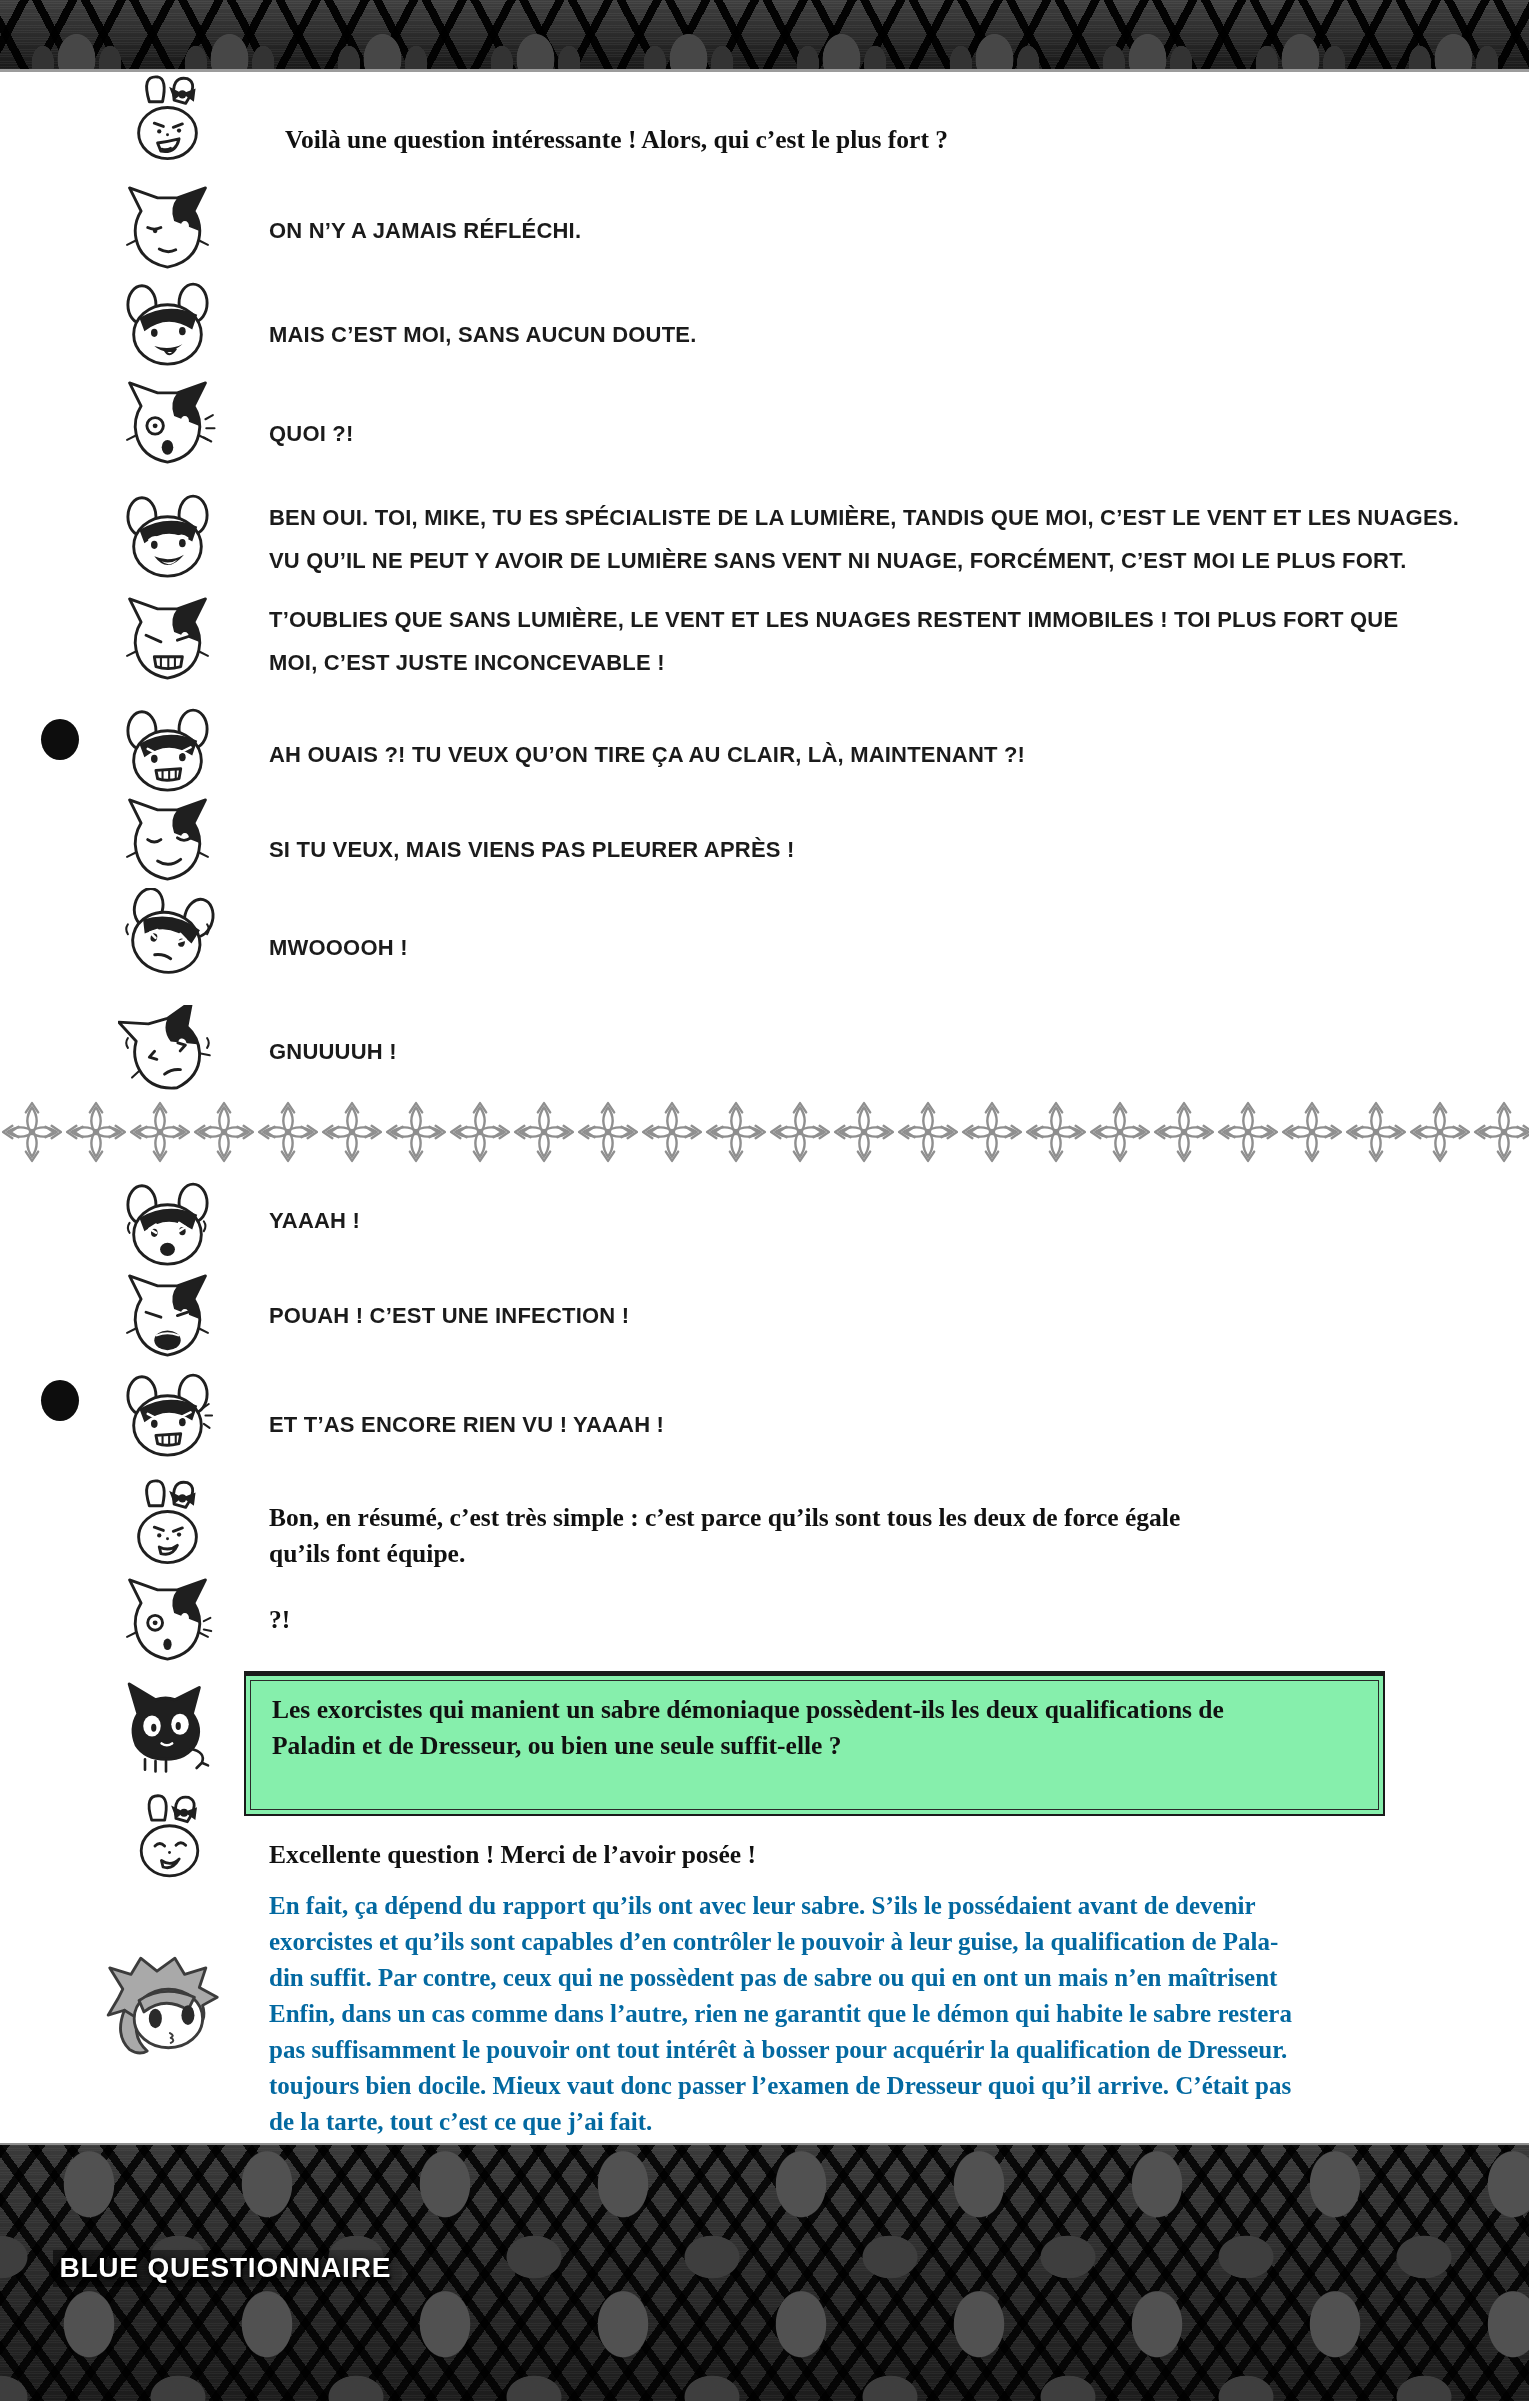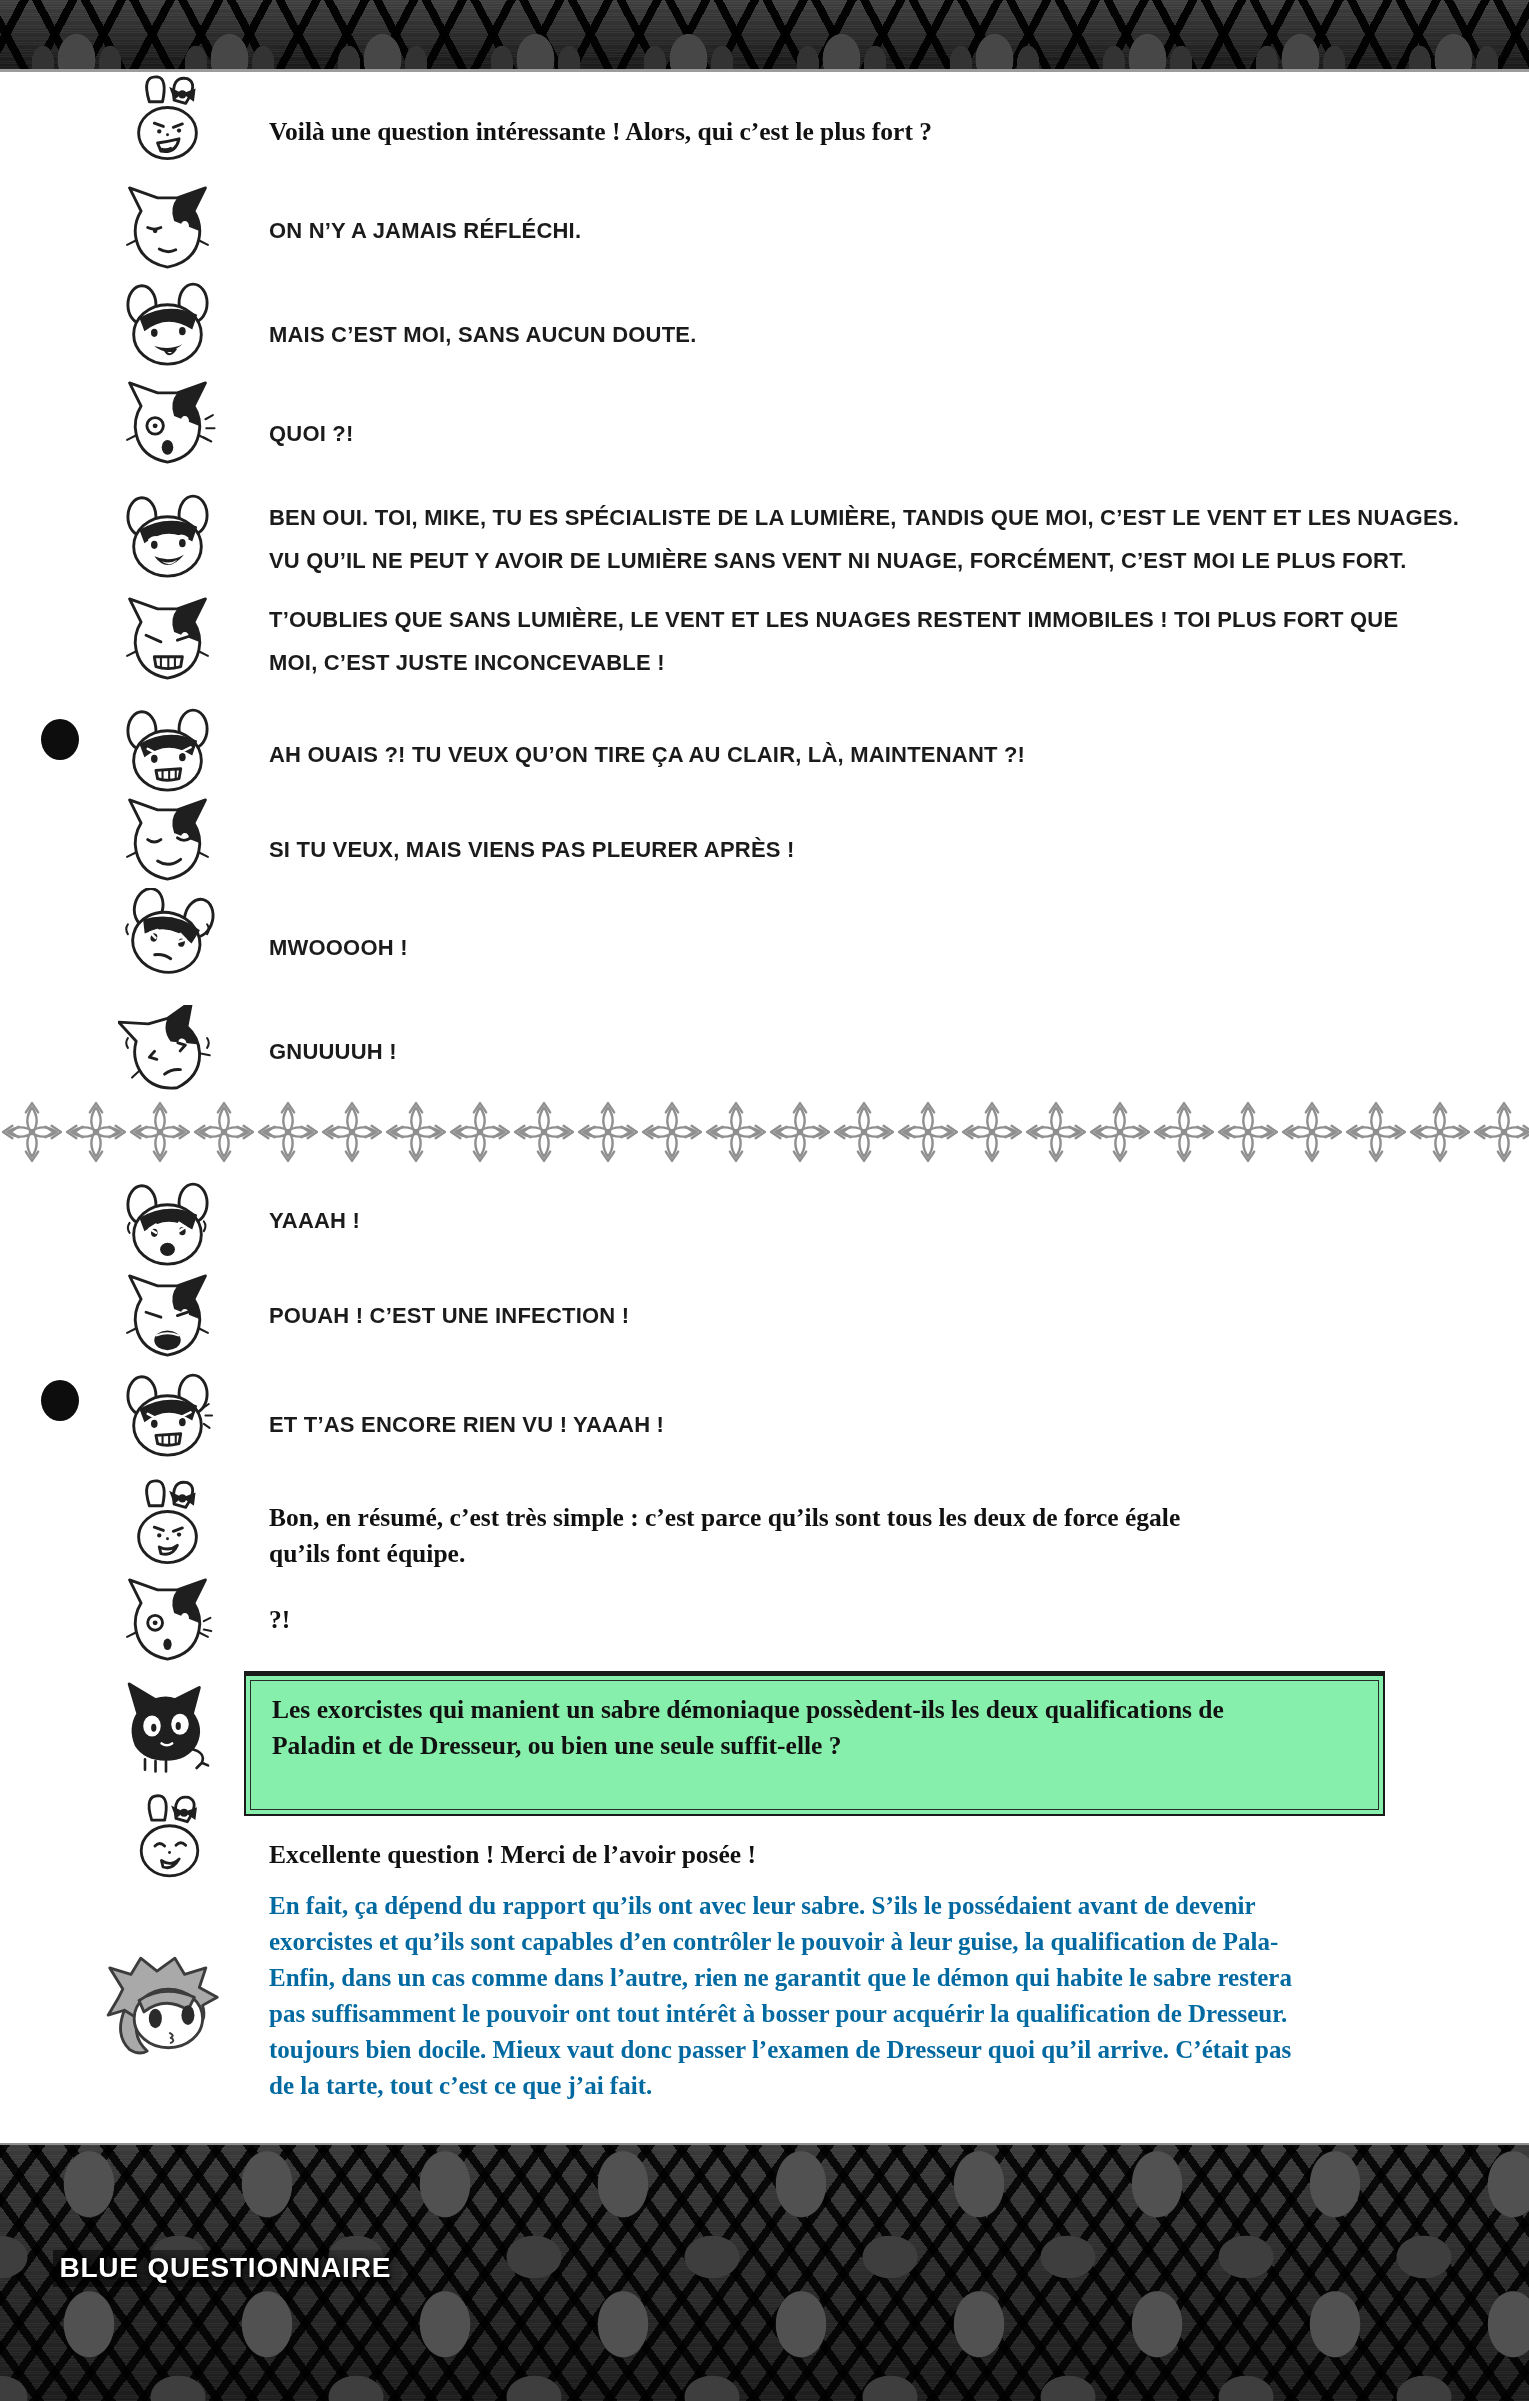--- a/index.html
+++ b/index.html
@@ -73,21 +73,21 @@
           <path fill="#1f1f1f" stroke="none" d="M78 26 L62 18 L68 34 Z M78 26 L94 20 L92 36 Z"></path>
           <circle cx="78" cy="27" r="5" fill="#1f1f1f" stroke="none"></circle>
           <ellipse cx="60" cy="74" rx="35" ry="31" fill="#fff"></ellipse>
           <circle cx="60" cy="76" r="1.8" fill="#1f1f1f" stroke="none"></circle>
           <path d="M44 62 L55 66 M78 63 L67 67"></path>
           <circle cx="50" cy="72" r="2.6" fill="#1f1f1f" stroke="none"></circle>
           <circle cx="74" cy="71" r="2.6" fill="#1f1f1f" stroke="none"></circle>
           <path fill="#fff" d="M48 86 Q62 84 74 81 Q70 99 52 96 Z"></path>
           <path d="M53 93 Q59 95 64 92" stroke-width="2.5"></path>
         </svg></div>
-      <div class="dlg serif" style="top: 114px;">
+      <div class="dlg serif" style="top: 122px; margin-left: 16px;">
         <div>Voilà une question intéressante ! Alors, qui c’est le plus fort ?</div>
       </div>
       <div class="row-icon" style="left: 118px; top: 183px;"><svg viewBox="0 0 120 120" stroke="#1f1f1f" stroke-width="3.5" stroke-linecap="round" stroke-linejoin="round" fill="none">
           <path fill="#fff" d="M28 34 L14 6 L48 18 L72 18 L106 6 L92 34 Q102 50 98 68 Q92 96 60 102 Q28 96 22 68 Q18 50 28 34 Z"></path>
           <path d="M21 70 L11 75 M99 70 L109 75" stroke-width="2.5"></path>
           <path fill="#1f1f1f" stroke="none" d="M72 18 L106 6 L92 34 Q99 46 98 58 L68 46 Q62 30 72 18 Z"></path>
           <ellipse cx="81" cy="52" rx="5" ry="6" fill="#fff" stroke="none"></ellipse>
           <path d="M36 54 Q44 58 52 54"></path>
           <circle cx="45" cy="58" r="2.8" fill="#1f1f1f" stroke="none"></circle>
           <path d="M50 80 Q60 86 70 81"></path>
@@ -578,20 +578,21 @@
   <div class="qbox">
     <div class="qbox-inner" id="qbox-inner">
         <div class="qbox-line">Les exorcistes qui manient un sabre démoniaque possèdent-ils les deux qualifications de</div>
         <div class="qbox-line">Paladin et de Dresseur, ou bien une seule suffit-elle ?</div>
       </div>
   </div>
 
   <div class="para" id="para">
       <div class="para-line">En fait, ça dépend du rapport qu’ils ont avec leur sabre. S’ils le possédaient avant de devenir</div>
       <div class="para-line">exorcistes et qu’ils sont capables d’en contrôler le pouvoir à leur guise, la qualification de Pala-</div>
+      <div class="para-line">din suffit. Par contre, ceux qui ne possèdent pas de sabre ou qui en ont un mais n’en maîtrisent</div>
       <div class="para-line">Enfin, dans un cas comme dans l’autre, rien ne garantit que le démon qui habite le sabre restera</div>
       <div class="para-line">pas suffisamment le pouvoir ont tout intérêt à bosser pour acquérir la qualification de Dresseur.</div>
       <div class="para-line">toujours bien docile. Mieux vaut donc passer l’examen de Dresseur quoi qu’il arrive. C’était pas</div>
       <div class="para-line">de la tarte, tout c’est ce que j’ai fait.</div>
     </div>
 
   <div class="banner banner-bottom"></div>
   <div class="footer-title">BLUE QUESTIONNAIRE</div>
 </div>
 

